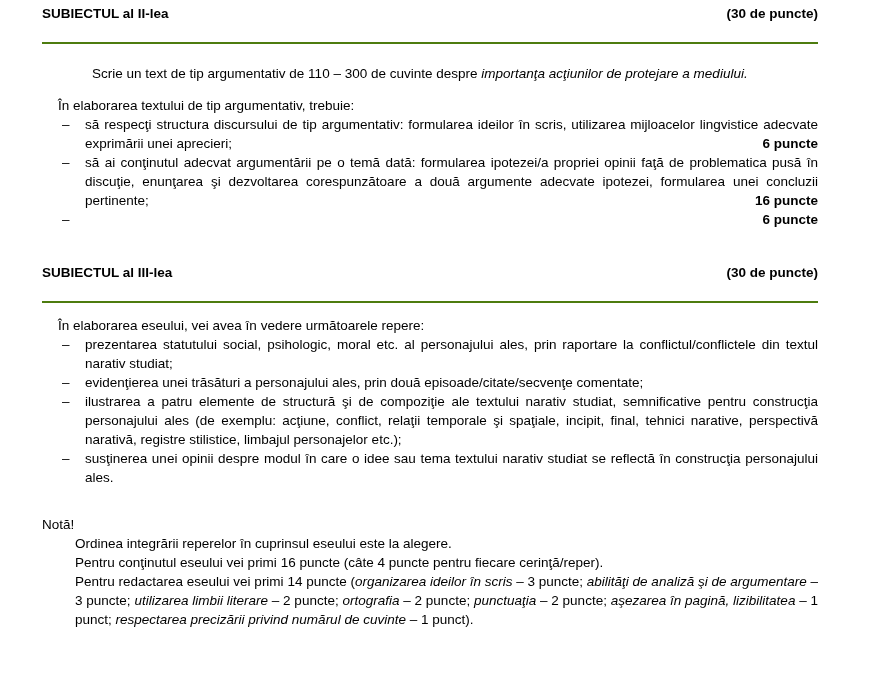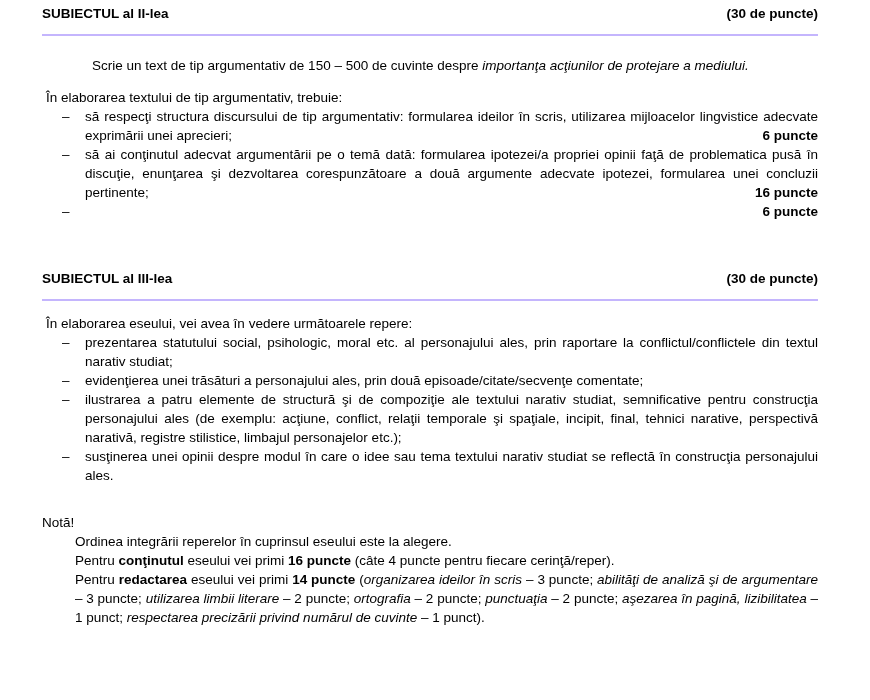--- a/index.html
+++ b/index.html
@@ -19,70 +19,70 @@
   .page {
     padding: 4px 52px 0 42px; 
     box-sizing: border-box;
     width: 870px;
   }
   .sec-header {
     display: flex;
     justify-content: space-between;
     align-items: flex-end;
     font-weight: bold;
-    border-bottom: 2px solid #c4b5fd;
-    padding-bottom: 11px;
+    border-bottom: 2px solid #4d7c0f;
+    padding-bottom: 19px;
   }
-  .sec-header.sec3 { margin-top: 48px; }
+  .sec-header.sec3 { margin-top: 34px; }
   .intro {
     margin: 20px 0 0 0;
     text-align: justify;
     text-indent: 50px;
   }
   .intro.tight { margin-top: 13px; }
-  .lead { margin: 13px 0 0 4px; }
+  .lead { margin: 13px 0 0 16px; }
   .list { margin: 0; }
   .li { display: flex; }
   .dash {
     flex: none;
     width: 43px;
     padding-left: 20px;
     box-sizing: border-box;
   }
   .li-body {
     flex: 1;
     text-align: justify;
   }
   .pts {
     float: right;
     font-weight: bold;
   }
   .i { font-style: italic; }
-  .b { font-weight: bold; }
+  .b { font-weight: normal; }
   .note-label {
     font-weight: normal;
     margin-top: 28px;
   }
   .note-line { margin: 0 0 0 33px; }
   .note-para {
     margin: 0 0 0 33px;
     text-align: justify;
   }
 </style>
 </head>
 <body>
 
 <div class="page">
 
   <div class="sec-header">
     <span>SUBIECTUL al II-lea</span>
     <span>(30 de puncte)</span>
   </div>
 
-  <p class="intro"><span>Scrie un text de tip argumentativ de 150 – 500 de cuvinte despre </span><span class="i">importanţa acţiunilor de protejare a mediului.</span></p>
+  <p class="intro"><span>Scrie un text de tip argumentativ de 110 – 300 de cuvinte despre </span><span class="i">importanţa acţiunilor de protejare a mediului.</span></p>
 
   <p class="lead">În elaborarea textului de tip argumentativ, trebuie:</p>
 
   <div class="list">
     <div class="li">
       <span class="dash">–</span>
       <div class="li-body"><span>să respecţi structura discursului de tip argumentativ: formularea ideilor în scris, utilizarea mijloacelor lingvistice adecvate exprimării unei aprecieri;</span><span class="pts">6 puncte</span></div>
     </div>
     <div class="li">
       <span class="dash">–</span>

